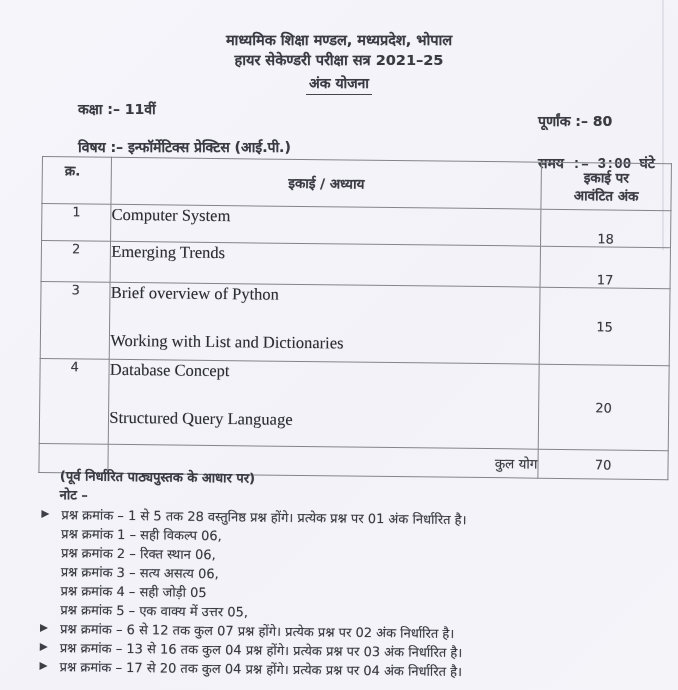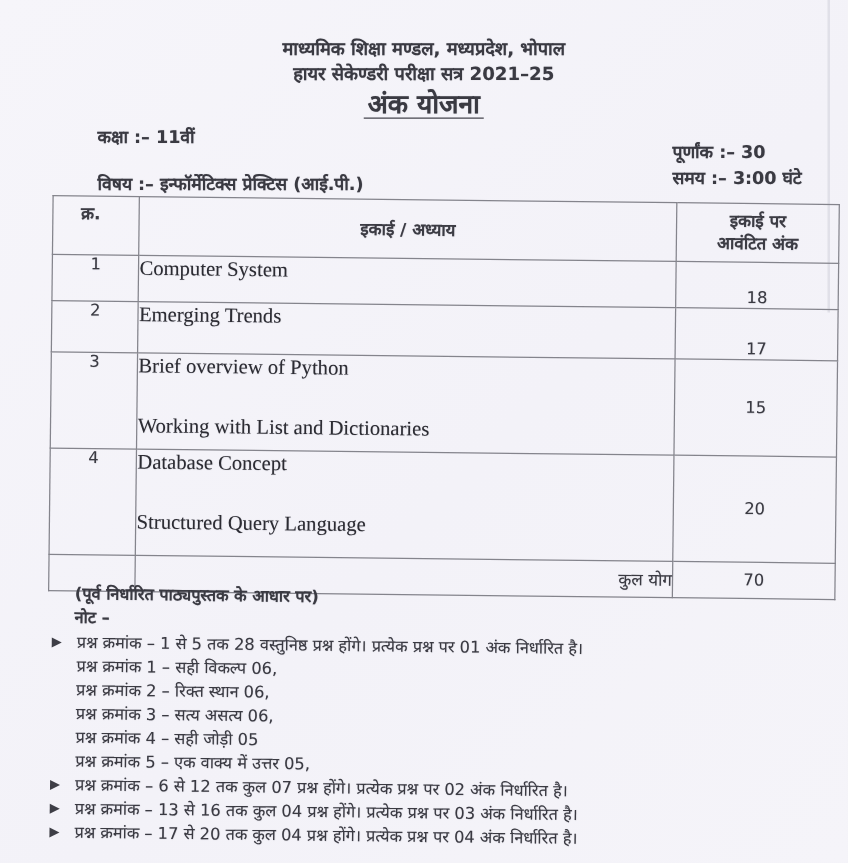--- a/index.html
+++ b/index.html
@@ -23,30 +23,30 @@
   .ink { text-shadow: 0.2px 0.2px 0.7px rgba(55,55,70,0.35); }
 
   
   .header {
     position: absolute; top: 30px; left: 0; width: 678px;
     text-align: center; line-height: 20px;
   }
   .header .board, .header .session { font-size: 14.5px; font-weight: 700; }
   .header .title {
     display: inline-block; margin-top: 3px;
-    font-size: 21px; font-weight: 700;
+    font-size: 14px; font-weight: 700;
     border-bottom: 1.5px solid #45454e; padding: 0 3px 1px 3px;
   }
 
   
   .meta { position: absolute; font-size: 14px; font-weight: 700; white-space: nowrap; }
   .meta.class    { left: 78px;  top: 99px; }
   .meta.subject  { left: 78px;  top: 137px; }
   .meta.maxmarks { left: 538px; top: 111px; }
-  .meta.time     { left: 538px; top: 132px; }
+  .meta.time     { left: 538px; top: 153px; font-family: Liberation Mono, monospace; }
 
   
   .blueprint {
     position: absolute; left: 42px; top: 156px; width: 630px;
     border-collapse: collapse;
     transform: rotate(0.65deg); transform-origin: left top;
   }
   .blueprint td, .blueprint th {
     border: 1px solid #84848c;
     padding: 0;
@@ -103,21 +103,21 @@
   <div class="scan-edge"></div>
 
   <div class="header">
     <div class="board ink">माध्यमिक शिक्षा मण्डल, मध्यप्रदेश, भोपाल</div>
     <div class="session ink">हायर सेकेण्डरी परीक्षा सत्र 2021–25</div>
     <div><span class="title ink">अंक योजना</span></div>
   </div>
 
   <div class="meta class ink">कक्षा :– 11वीं</div>
   <div class="meta subject ink">विषय :– इन्फॉर्मेटिक्स प्रेक्टिस (आई.पी.)</div>
-  <div class="meta maxmarks ink">पूर्णांक :– 30</div>
+  <div class="meta maxmarks ink">पूर्णांक :– 80</div>
   <div class="meta time ink">समय :– 3:00 घंटे</div>
 
   <table class="blueprint">
     <tbody>
         <tr class="hrow">
       <th class="col-sno h-sno ink">क्र.</th>
       <th class="col-unit h-unit ink">इकाई / अध्याय</th>
       <th class="col-marks h-marks">
         <div class="ink">इकाई पर</div>
         <div class="ink">आवंटित अंक</div>

